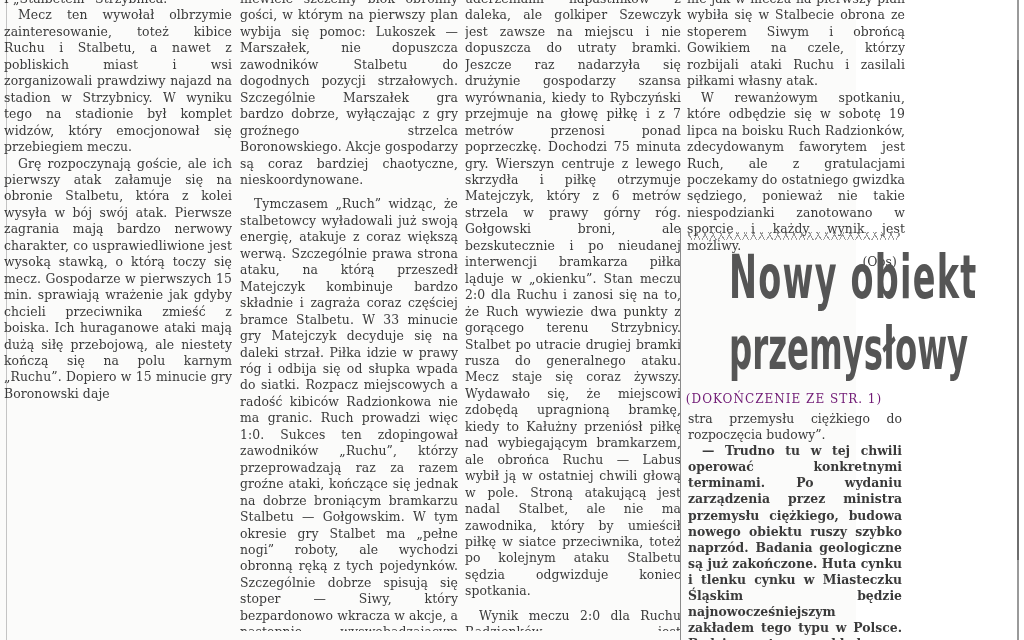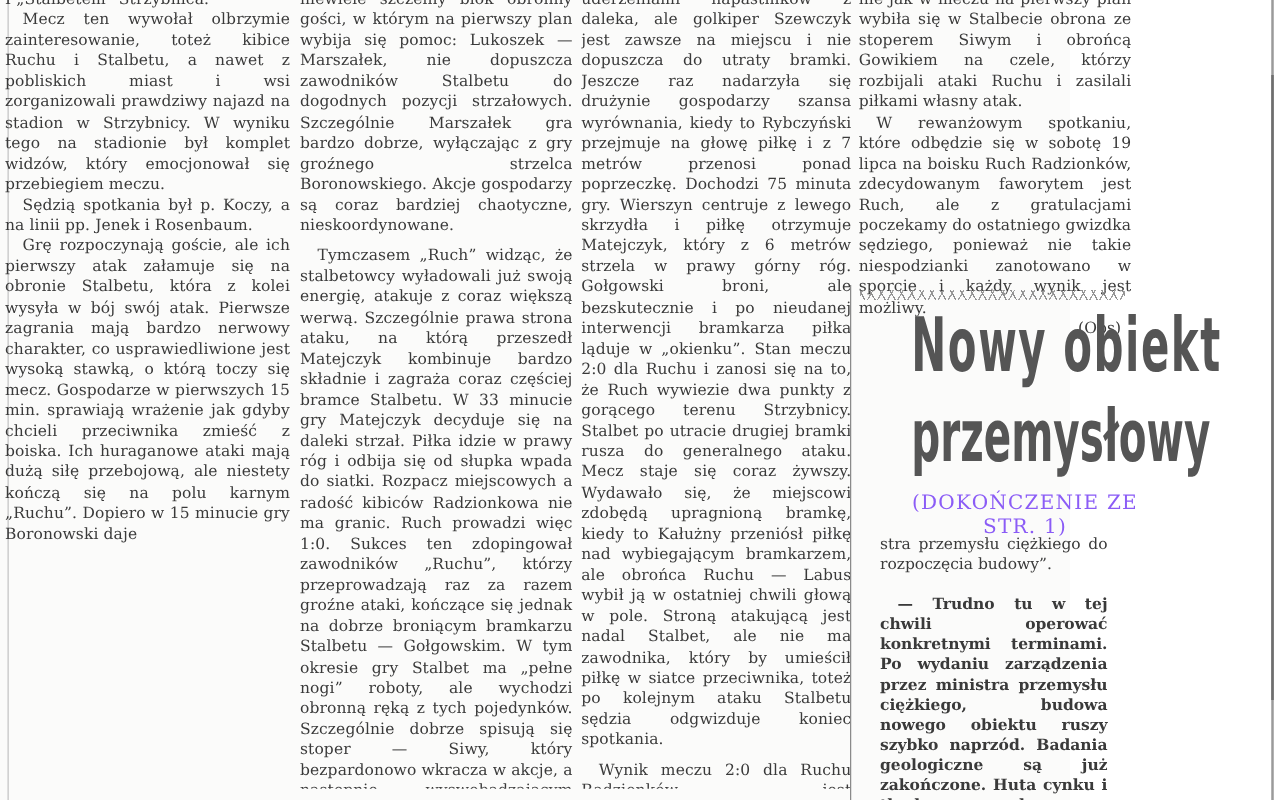--- a/index.html
+++ b/index.html
@@ -47,43 +47,42 @@
   .headline {
     position:absolute; left:688px; width:216px; text-align:center;
     font-family:"DejaVu Sans Condensed","DejaVu Sans", sans-serif;
     color:#555; font-weight:bold;
     transform:scaleX(0.62); transform-origin:center;
     white-space:nowrap;
   }
   .headline.h1 { top:245px; font-size:60px; line-height:64px; letter-spacing:2px; }
   .headline.h2 { top:318px; font-size:58px; line-height:62px; }
   .continuation {
-    position:absolute; left:712px; top:392px; width:216px; text-align:center;
-    font-size:16px; color:#8b5cf6; letter-spacing:1px;
+    position:absolute; left:676px; top:392px; width:216px; text-align:center;
+    font-size:12px; color:#701a75; letter-spacing:1px;
   }
   .col4b {
     position:absolute; left:688px; top:411px; width:214px;
     font-size:12.4px; line-height:16.1px; text-align:justify;
   }
-  .col4b p { margin:16px; text-indent:14px; }
+  .col4b p { margin:0; text-indent:14px; }
   .col4b p.noind { text-indent:0; }
   .bold { font-weight:bold; }
   .signature { text-align:right; padding-right:8px; text-indent:0 !important; }
 </style>
 </head>
 <body>
 
 <div class="page">
 
   <div class="rule r1"></div>
 
   <div class="col col1">
     <p class="noind">I „Stalbetem” Strzybnica.</p>
     <p>Mecz ten wywołał olbrzymie zainteresowanie, toteż kibice Ruchu i Stalbetu, a nawet z pobliskich miast i wsi zorganizowali prawdziwy najazd na stadion w Strzybnicy. W wyniku tego na stadionie był komplet widzów, który emocjonował się przebiegiem meczu.</p>
-    <p>Sędzią spotkania był p. Koczy, a na linii pp. Jenek i Rosenbaum.</p>
     <p>Grę rozpoczynają goście, ale ich pierwszy atak załamuje się na obronie Stalbetu, która z kolei wysyła w bój swój atak. Pierwsze zagrania mają bardzo nerwowy charakter, co usprawiedliwione jest wysoką stawką, o którą toczy się mecz. Gospodarze w pierwszych 15 min. sprawiają wrażenie jak gdyby chcieli przeciwnika zmieść z boiska. Ich huraganowe ataki mają dużą siłę przebojową, ale niestety kończą się na polu karnym „Ruchu”. Dopiero w 15 minucie gry Boronowski daje</p>
   </div>
 
   <div class="col col2">
     <p class="noind">niewiele szczelny blok obronny gości, w którym na pierwszy plan wybija się pomoc: Lukoszek — Marszałek, nie dopuszcza zawodników Stalbetu do dogodnych pozycji strzałowych. Szczególnie Marszałek gra bardzo dobrze, wyłączając z gry groźnego strzelca Boronowskiego. Akcje gospodarzy są coraz bardziej chaotyczne, nieskoordynowane.</p>
     <div class="gap"></div>
     <p>Tymczasem „Ruch” widząc, że stalbetowcy wyładowali już swoją energię, atakuje z coraz większą werwą. Szczególnie prawa strona ataku, na którą przeszedł Matejczyk kombinuje bardzo składnie i zagraża coraz częściej bramce Stalbetu. W 33 minucie gry Matejczyk decyduje się na daleki strzał. Piłka idzie w prawy róg i odbija się od słupka wpada do siatki. Rozpacz miejscowych a radość kibiców Radzionkowa nie ma granic. Ruch prowadzi więc 1:0. Sukces ten zdopingował zawodników „Ruchu”, którzy przeprowadzają raz za razem groźne ataki, kończące się jednak na dobrze broniącym bramkarzu Stalbetu — Gołgowskim. W tym okresie gry Stalbet ma „pełne nogi” roboty, ale wychodzi obronną ręką z tych pojedynków. Szczególnie dobrze spisują się stoper — Siwy, który bezpardonowo wkracza w akcje, a następnie wyswobadzającym wykopem oczyszcza swoje pole.</p>
 
   </div>
 

